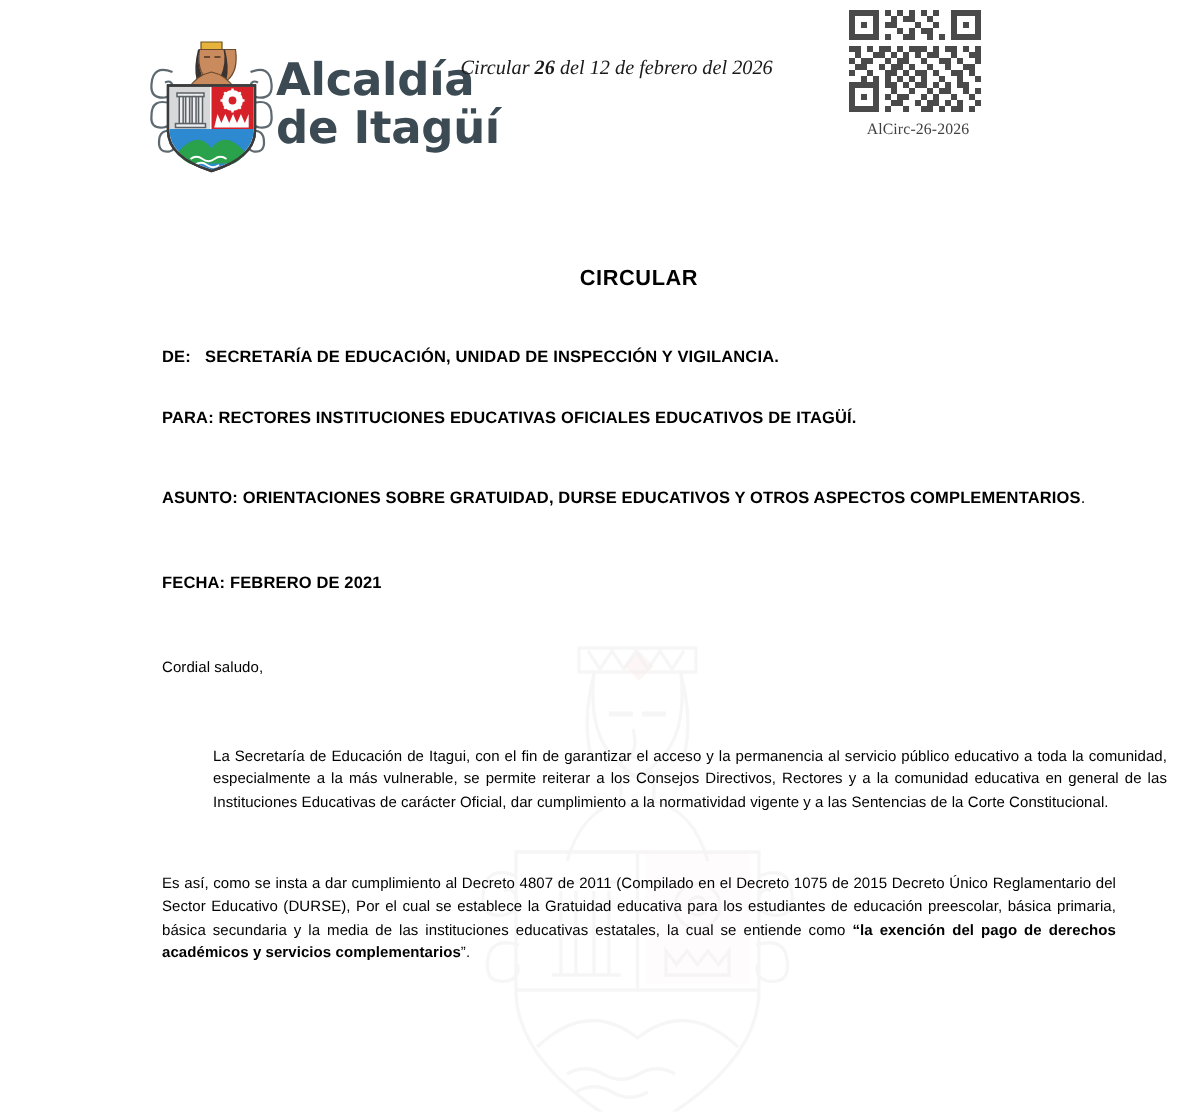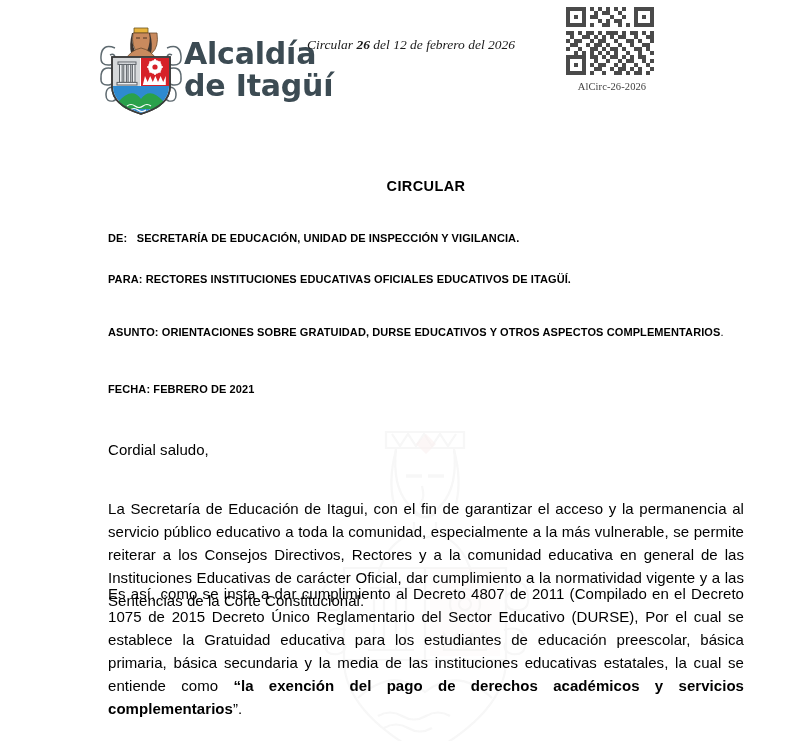--- a/index.html
+++ b/index.html
@@ -128,28 +128,28 @@
   .field .reg { font-weight: normal; }
 
   .f-de    { top: 231px; }
   .f-para  { top: 272px; }
   .f-asunto{ top: 325px; }
   .f-fecha { top: 382px; }
 
   .para {
     position: absolute;
     width: 636px;
-    font-size: 15px;
+    font-size: 10px;
     line-height: 1.54;
     text-align: justify;
     text-align-last: left;
     letter-spacing: 0.05px;
   }
   .p-saludo { top: 438px; text-align: left; }
-  .p-1      { top: 497px; }
+  .p-1      { top: 497px; margin-left: 34px; }
   .p-2      { top: 582px; }
   .para b   { font-weight: bold; }
 </style>
 </head>
 <body>
 
 <div class="watermark">
   <svg viewBox="0 0 214 360" width="214" height="360" xmlns="http://www.w3.org/2000/svg">
     <g fill="none" stroke="#9b9b9b" stroke-width="2.2">
 

